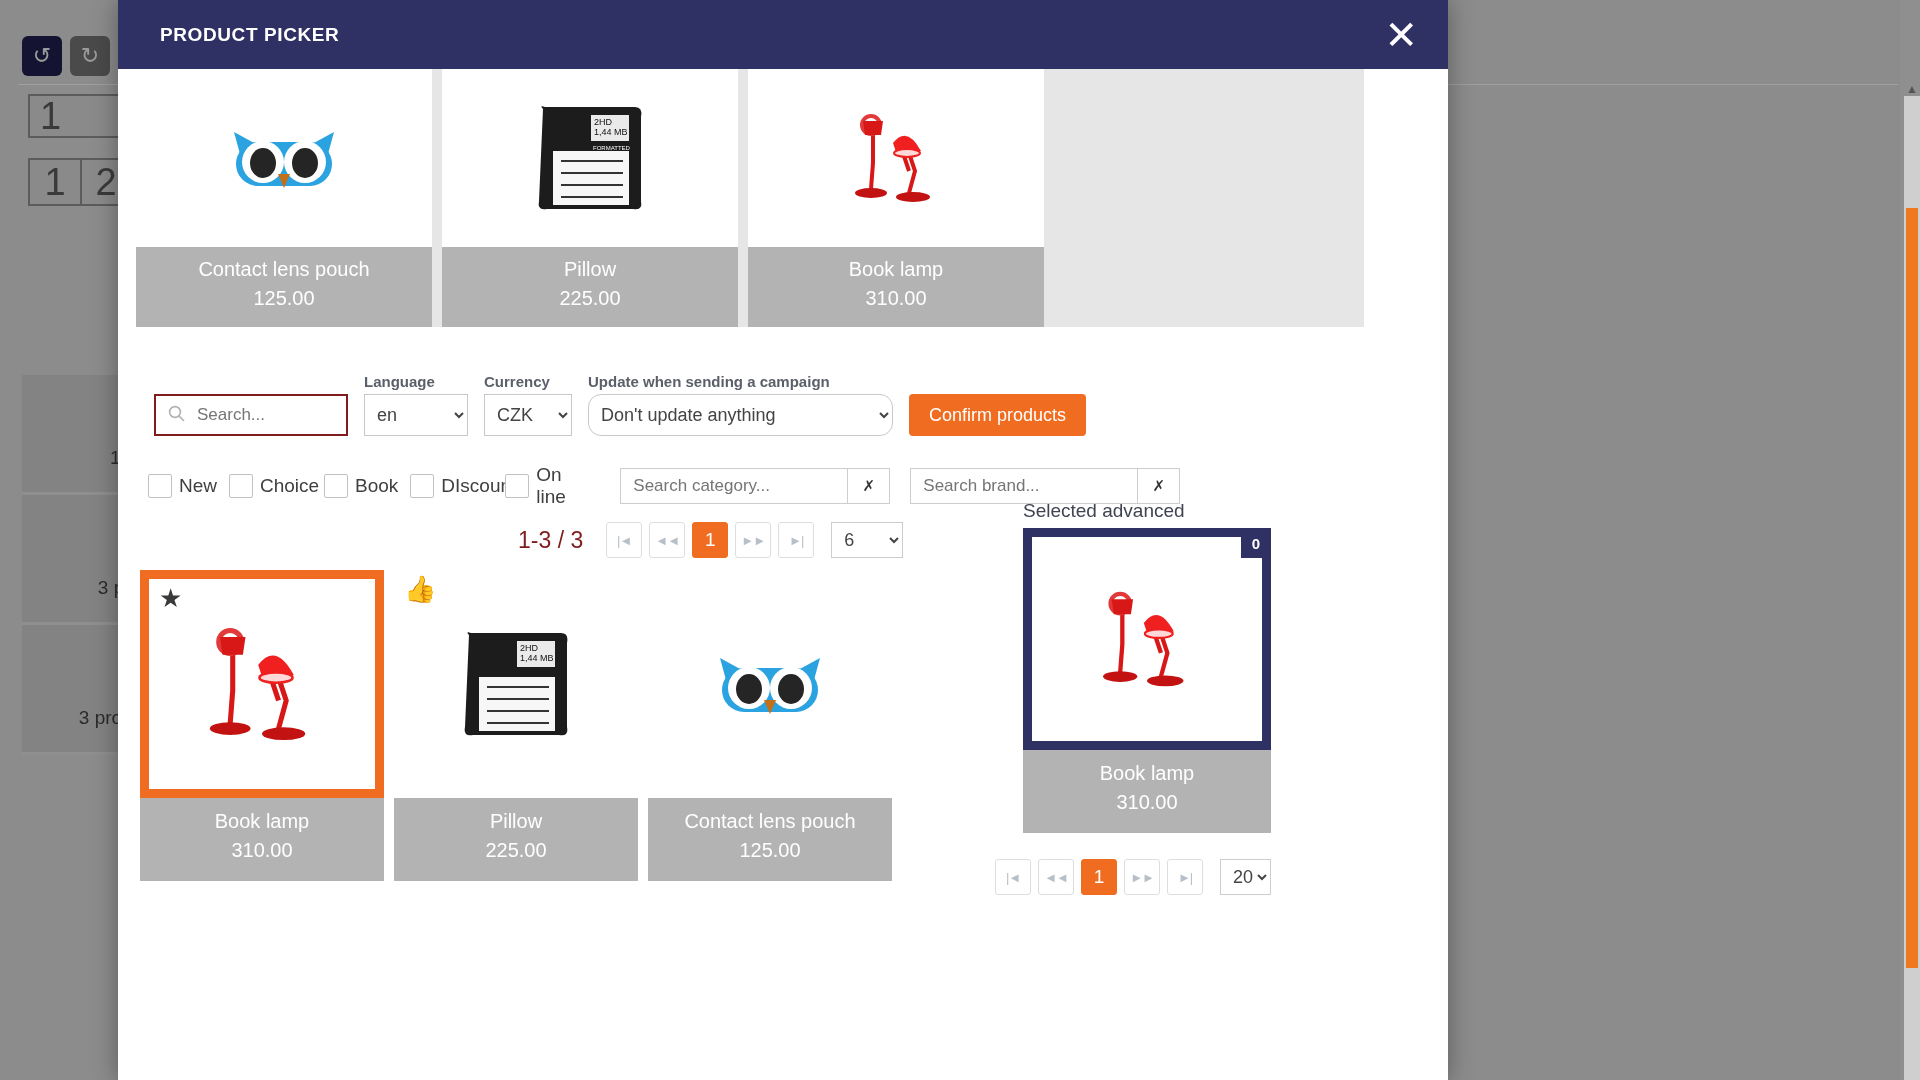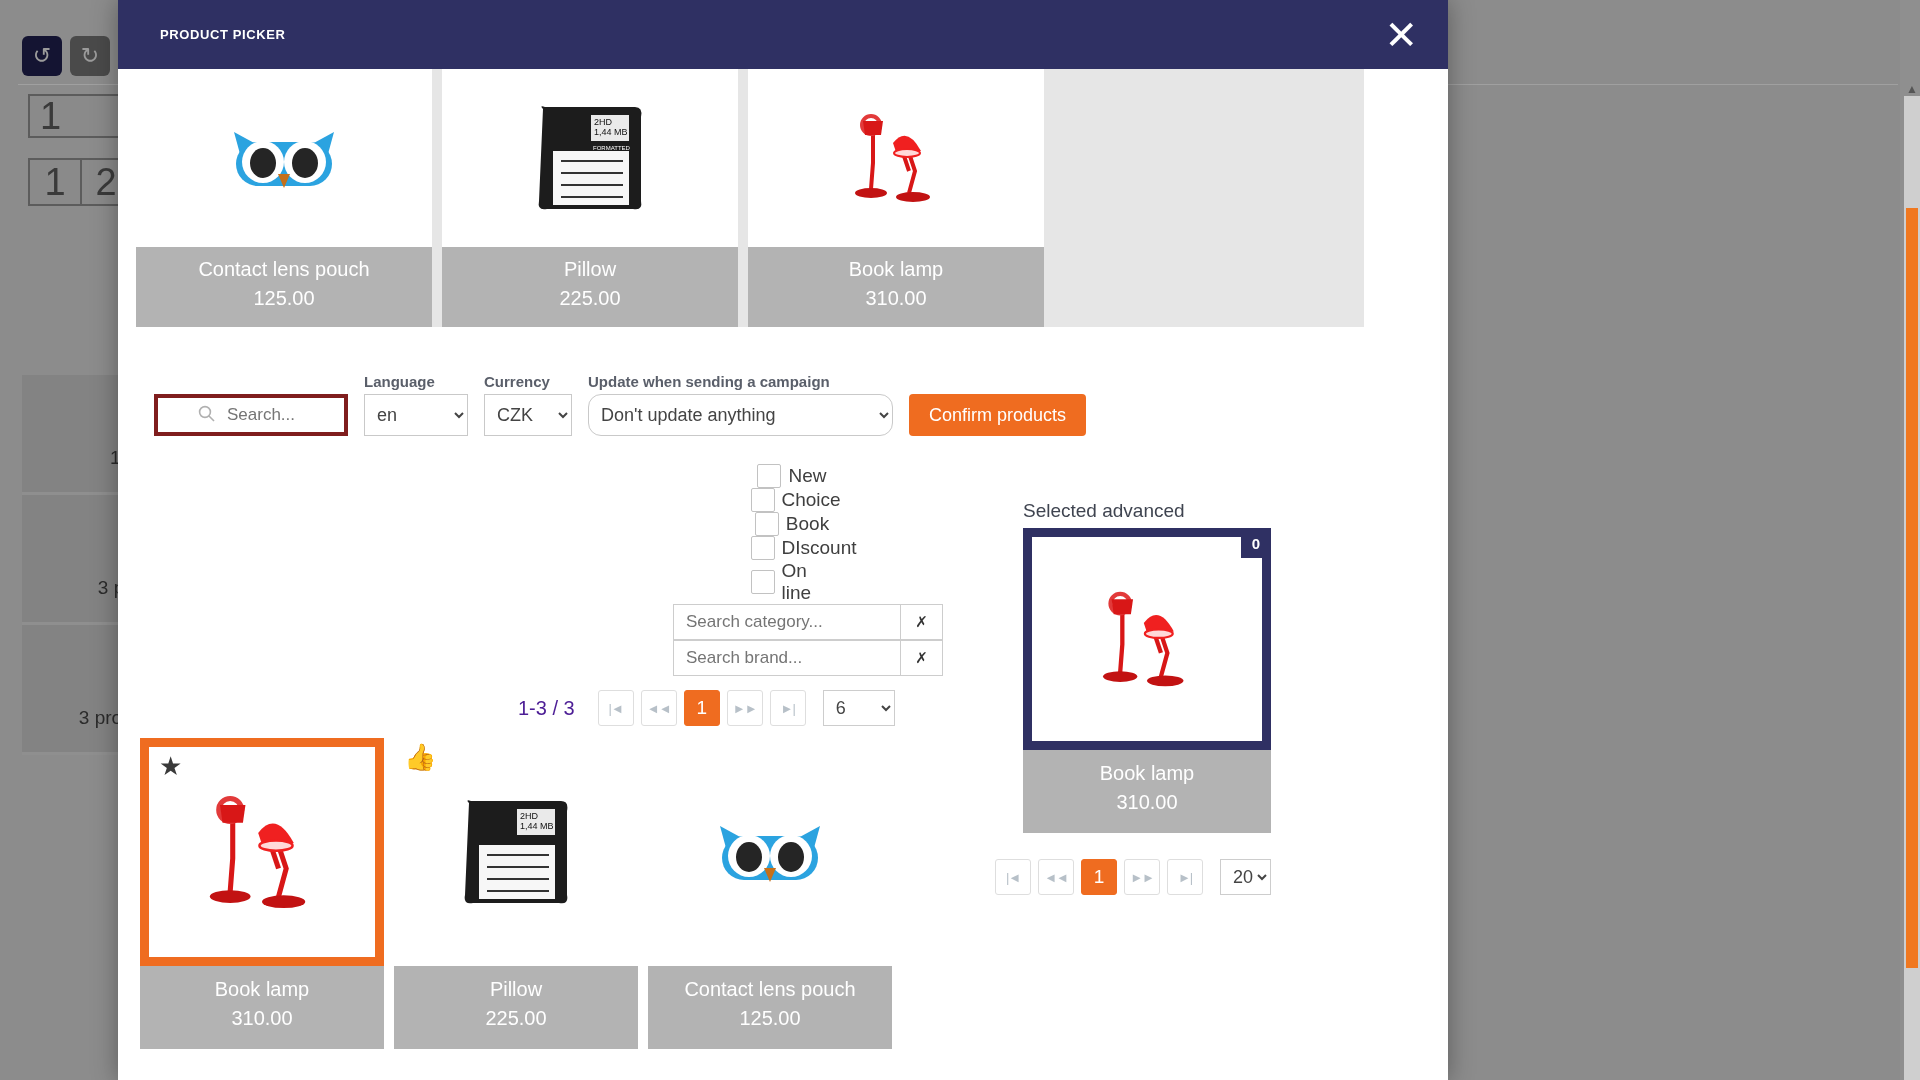--- a/index.html
+++ b/index.html
@@ -98,21 +98,21 @@
     width: 1330px; height: 1082px;
     background: #ffffff;
     box-shadow: 0 0 24px rgba(0,0,0,.35);
   }
   .modal-header {
     height: 69px; background: #2f3063;
     display: flex; align-items: center; justify-content: space-between;
     padding: 0 24px 0 42px;
   }
   .modal-title {
-    color: #ffffff; font-size: 13px; font-weight: bold;
+    color: #ffffff; font-size: 19px; font-weight: bold;
     letter-spacing: .6px;
   }
   .modal-close {
     color: #ffffff; font-size: 40px; line-height: 1;
     font-weight: 300; cursor: pointer;
     padding: 0 6px;
   }
 
   
   .preview-strip {
@@ -142,22 +142,22 @@
     padding: 46px 0 0 36px;
   }
   .fld { display: flex; flex-direction: column; }
   .fld-label {
     font-size: 15px; font-weight: bold; color: #5a5f6a;
     margin-bottom: 4px;
   }
   .search-wrap {
     position: relative;
     width: 194px; height: 42px;
-    border: 4px solid #7f1d1d; background: #fff;
-    display: flex; align-items: center; padding-left: 28px;
+    border: 2px solid #7f1d1d; background: #fff;
+    display: flex; align-items: center;
   }
   .search-icon { margin: 0 10px 0 12px; color: #aaa; }
   .search-input {
     border: none; outline: none; width: 140px;
     font-size: 17px; color: #777;
     font-family: "Liberation Sans", sans-serif;
     background: transparent;
   }
   select.sel {
     height: 42px; border: 1px solid #c9c9c9; background: #fff;
@@ -173,21 +173,20 @@
     background: #ef6c20; color: #fff;
     border: none; border-radius: 4px;
     font-size: 18px; cursor: pointer;
     font-family: "Liberation Sans", sans-serif;
   }
 
   
   .filters {
     display: flex; align-items: center; gap: 0;
     padding: 28px 0 0 30px;
-    flex-direction: column;
   }
   .chk-item { display: flex; align-items: center; gap: 7px; margin-right: 12px; }
   .chk {
     width: 24px; height: 24px;
     border: 1px solid #c2c2c2; background: #fff; border-radius: 2px;
   }
   .chk-label { font-size: 19px; color: #3f3f3f; line-height: 22px; max-width: 52px; }
   .sel-search-wrap { display: flex; margin-left: 20px; }
   .sel-search-inp {
     width: 228px; height: 36px;
@@ -197,21 +196,21 @@
   }
   .sel-search-btn {
     width: 42px; height: 36px;
     border: 1px solid #cdcdcd; border-left: none; background: #fff;
     display: flex; align-items: center; justify-content: center;
     color: #333; font-size: 15px; cursor: pointer;
   }
 
   
   .pager { display: flex; align-items: center; gap: 7px; }
-  .pager-count { font-size: 20px; color: #4c1d95; margin-right: 16px; }
+  .pager-count { font-size: 23px; color: #7f1d1d; margin-right: 16px; }
   .pg-btn {
     min-width: 36px; height: 36px;
     border: 1px solid #dedede; background: #fff;
     display: flex; align-items: center; justify-content: center;
     font-size: 13px; color: #b7c0c8; cursor: pointer;
     border-radius: 3px; letter-spacing: -1px;
   }
   .pg-btn.active {
     background: #ef6c20; color: #fff; border-color: #ef6c20;
     font-size: 19px; letter-spacing: 0;

